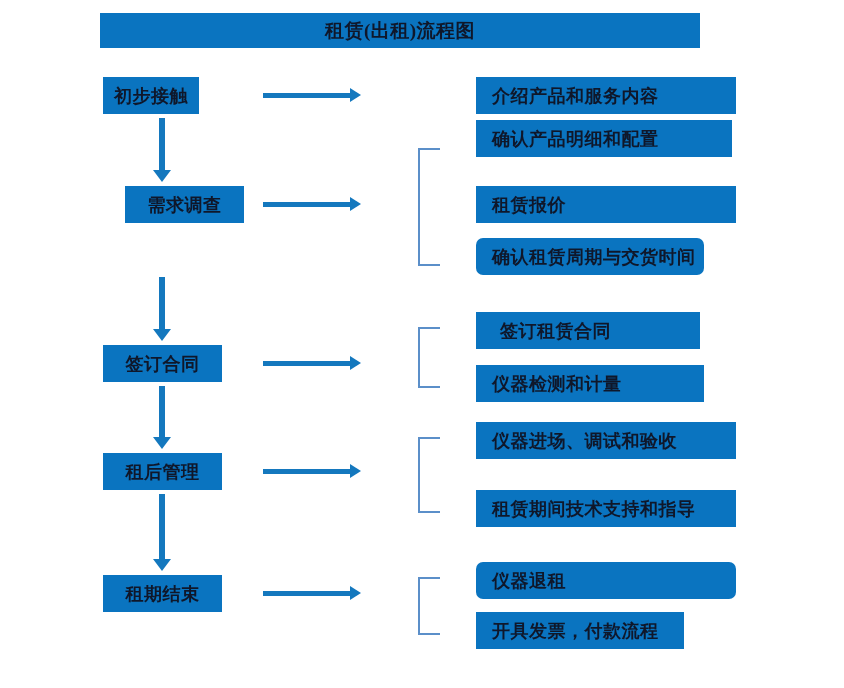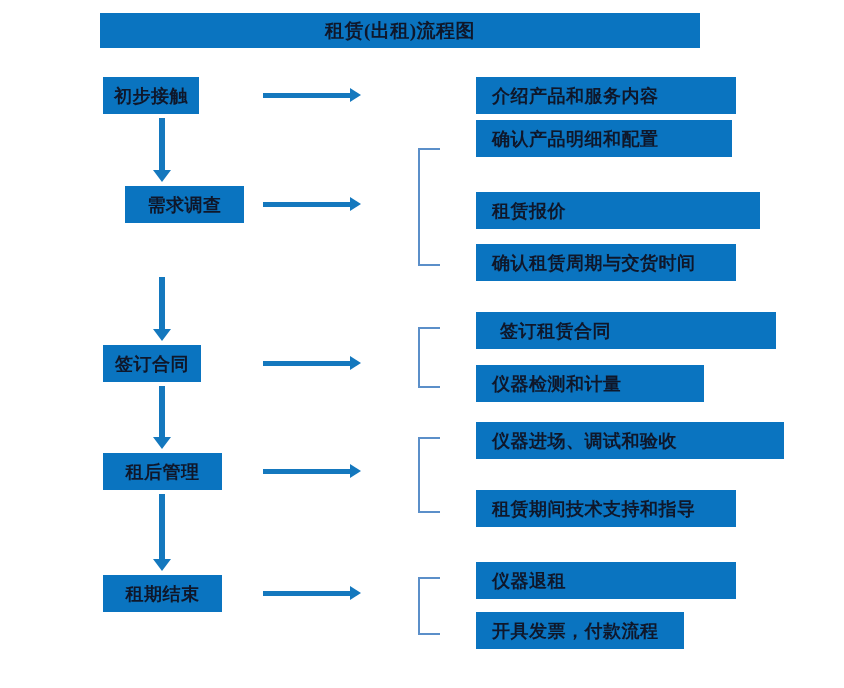--- a/index.html
+++ b/index.html
@@ -105,21 +105,21 @@
 <body>
 
 <div id="canvas">
 
   <div class="box title-bar" style="left:100px; top:13px; width:600px; height:35px;">租赁(出租)流程图</div>
 
   <div class="box box-left" style="left:103px; top:77px; width:96px; height:37px;">初步接触</div>
 
   <div class="box box-left" style="left:103px; top:186px; width:119px; height:37px;margin-left:22px;">需求调查</div>
 
-  <div class="box box-left" style="left:103px; top:345px; width:98px; height:37px;">签订合同</div>
+  <div class="box box-left" style="left:103px; top:345px; width:119px; height:37px;">签订合同</div>
 
   <div class="box box-left" style="left:103px; top:575px; width:119px; height:37px;">租期结束</div>
 
   <div class="box box-left" style="left:103px; top:453px; width:119px; height:37px;">租后管理</div>
 
   <div class="v-arrow" style="left:152px; top:118px; height:64px;">
     <div class="shaft" style="height:52px;"></div>
     <div class="head"></div>
   </div>
 
@@ -168,29 +168,29 @@
   <div class="bracket" style="left:418px; top:327px; width:22px; height:61px;"></div>
 
   <div class="bracket" style="left:418px; top:437px; width:22px; height:76px;"></div>
 
   <div class="bracket" style="left:418px; top:577px; width:22px; height:58px;"></div>
 
   <div class="box box-right" style="left:440px; top:77px; width:260px; height:37px;">介绍产品和服务内容</div>
 
   <div class="box box-right" style="left:440px; top:120px; width:256px; height:37px;">确认产品明细和配置</div>
 
-  <div class="box box-right" style="left:440px; top:192px; width:284px; height:37px;">租赁报价</div>
+  <div class="box box-right" style="left:440px; top:186px; width:260px; height:37px;">租赁报价</div>
 
-  <div class="box box-right" style="left:440px; top:244px; width:260px; height:37px;">确认租赁周期与交货时间</div>
+  <div class="box box-right" style="left:440px; top:238px; width:228px; height:37px;border-radius:7px;">确认租赁周期与交货时间</div>
 
-  <div class="box box-right" style="left:440px; top:312px; width:300px; height:37px;padding-left:24px;">签订租赁合同</div>
+  <div class="box box-right" style="left:440px; top:312px; width:224px; height:37px;padding-left:24px;">签订租赁合同</div>
 
   <div class="box box-right" style="left:440px; top:365px; width:228px; height:37px;">仪器检测和计量</div>
 
-  <div class="box box-right" style="left:440px; top:422px; width:308px; height:37px;">仪器进场、调试和验收</div>
+  <div class="box box-right" style="left:440px; top:422px; width:260px; height:37px;">仪器进场、调试和验收</div>
 
   <div class="box box-right" style="left:440px; top:490px; width:260px; height:37px;text-align:center;">租赁期间技术支持和指导</div>
 
-  <div class="box box-right" style="left:440px; top:562px; width:260px; height:37px;">仪器退租</div>
+  <div class="box box-right" style="left:440px; top:562px; width:260px; height:37px;border-radius:7px;">仪器退租</div>
 
   <div class="box box-right" style="left:440px; top:612px; width:208px; height:37px;">开具发票，付款流程</div>
 
 </div>
 
 </body></html>

